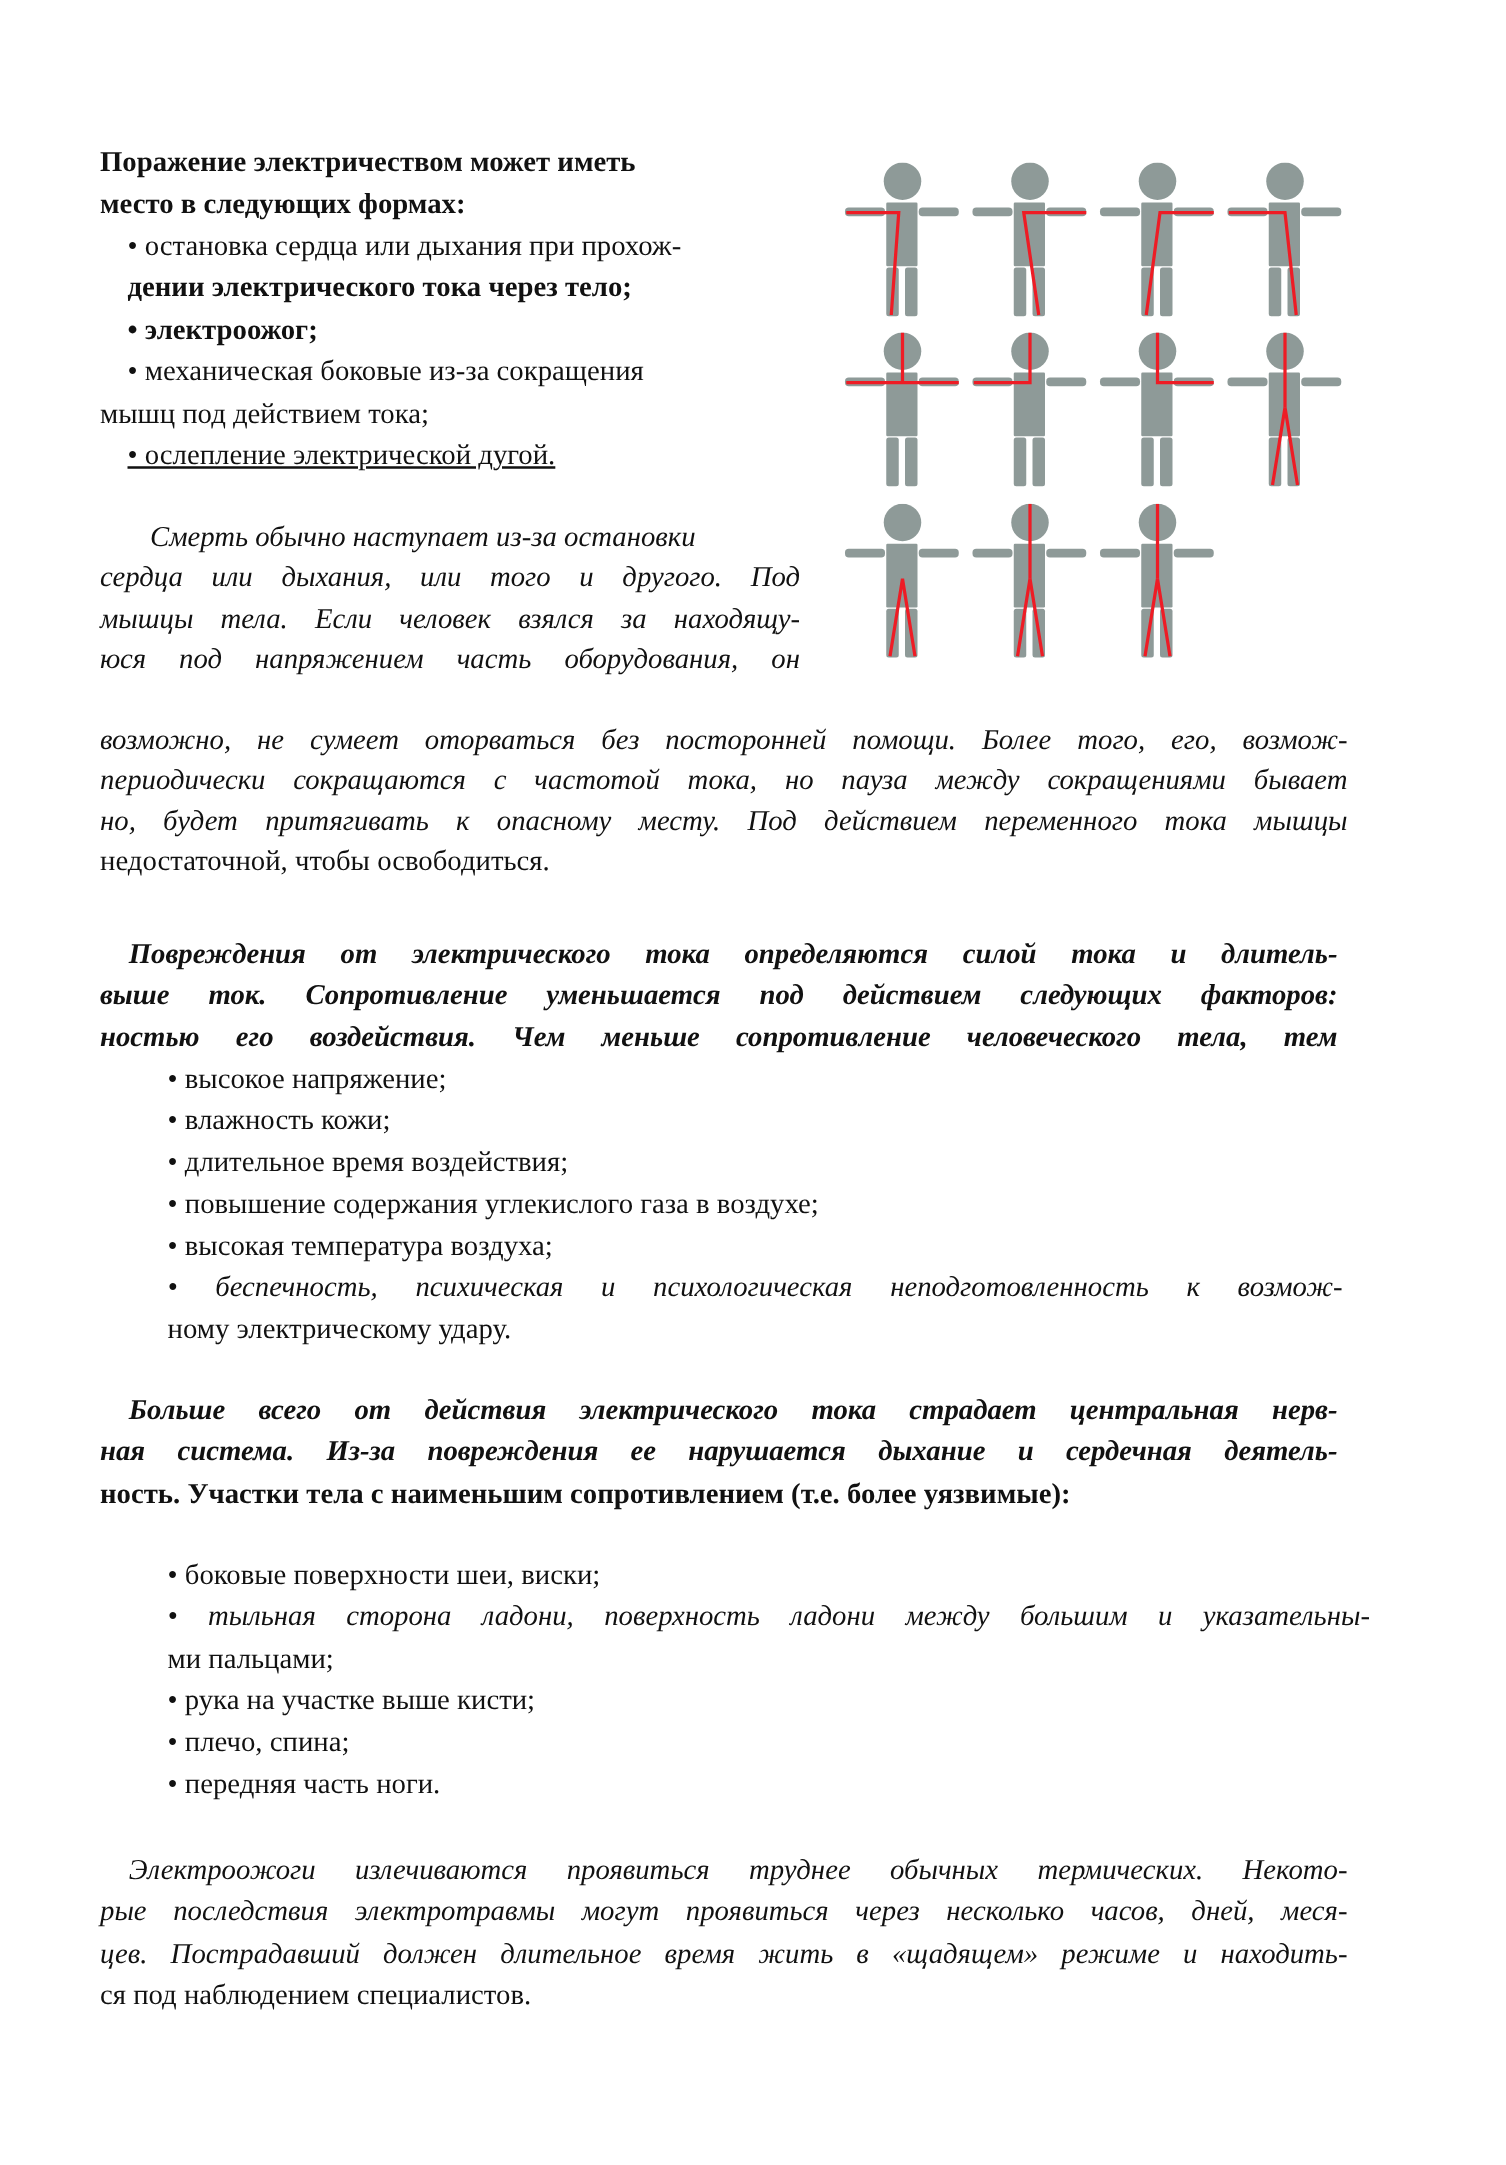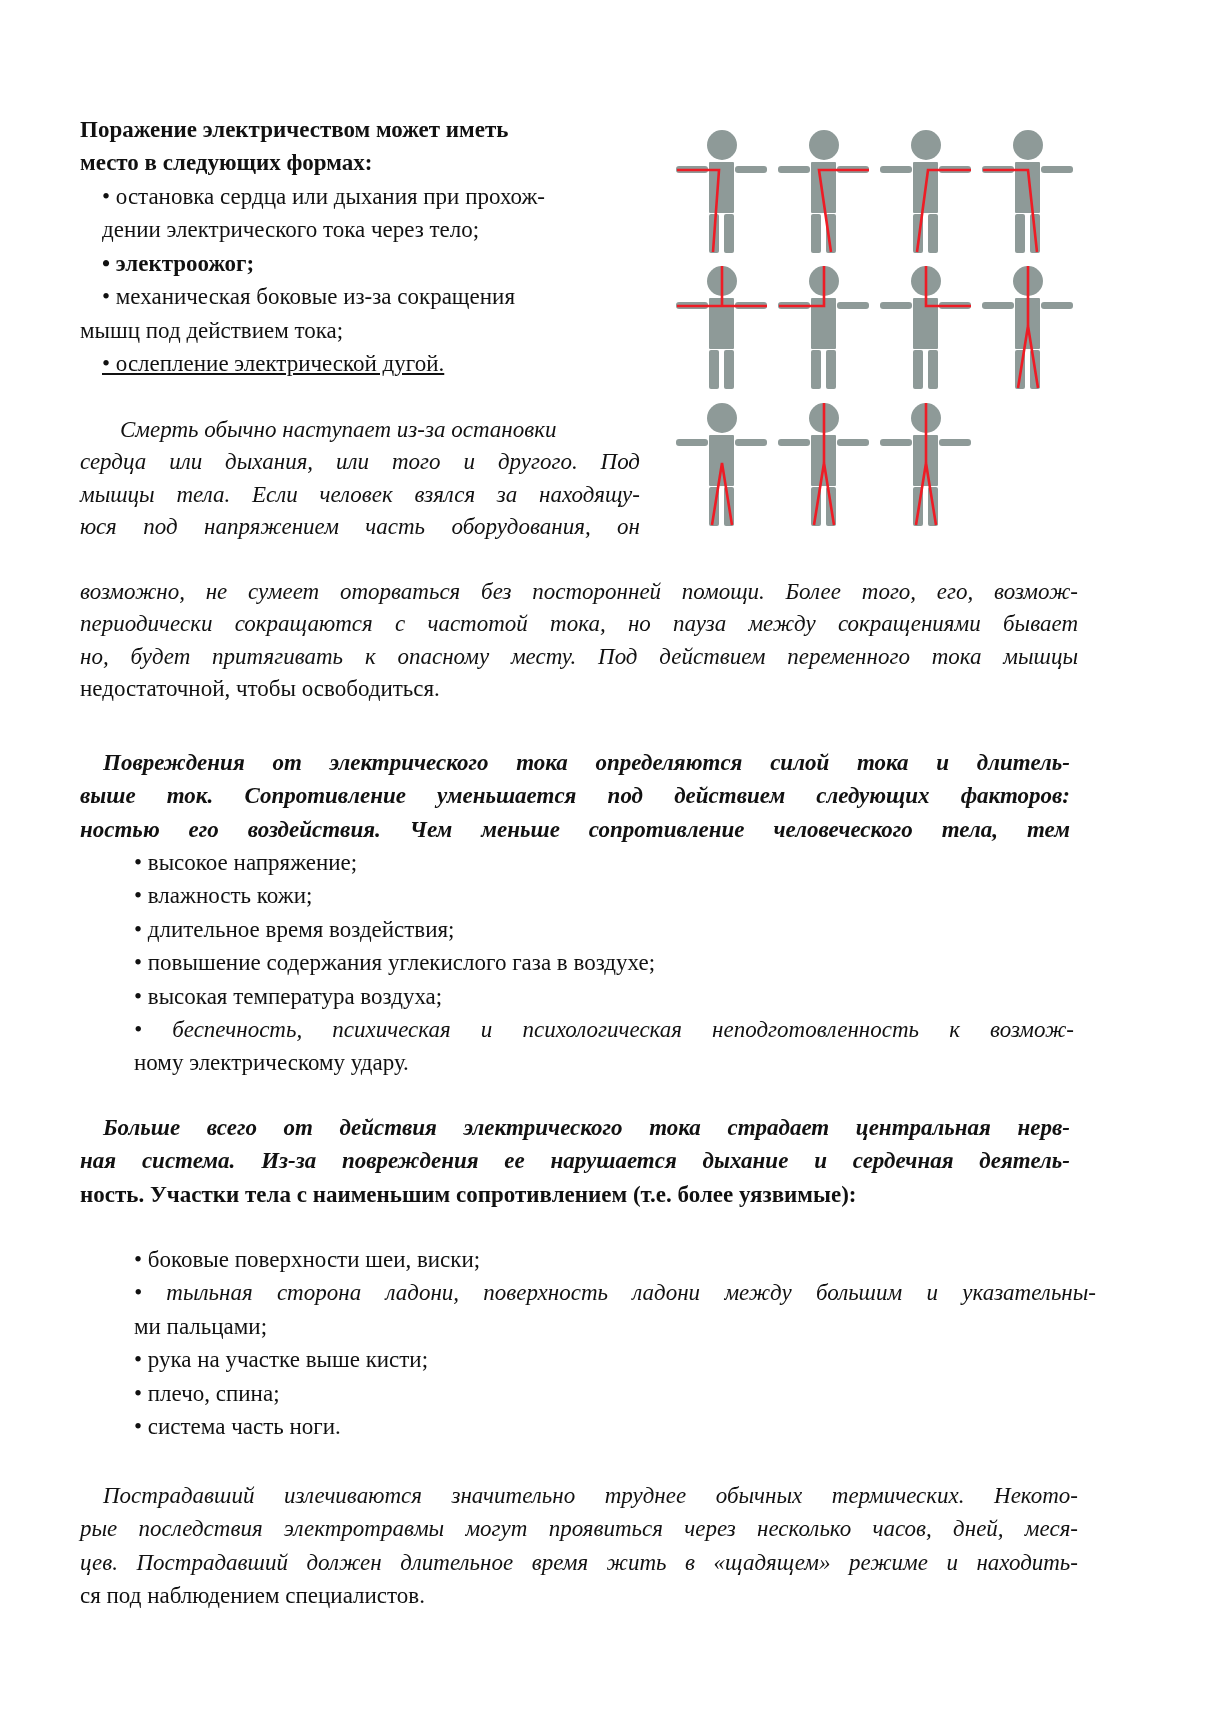--- a/index.html
+++ b/index.html
@@ -18,21 +18,21 @@
 <body>
 
 <div class="page">
 
   <div class="block bold" style="left:80px; top:113px; width:560px;">
     <span class="line">Поражение электричеством может иметь</span>
     <span class="line">место в следующих формах:</span>
   </div>
   <div class="block" style="left:80px; top:180px; width:570px;">
     <span class="line" style="padding-left:22px;">• остановка сердца или дыхания при прохож-</span>
-    <span class="line" style="padding-left:22px;">дении электрического тока через тело;</span>
+    <span class="line" style="padding-left:22px;font-weight:bold;">дении электрического тока через тело;</span>
     <span class="line" style="padding-left:22px;font-weight:bold;">•  электроожог;</span>
     <span class="line" style="padding-left:22px;">•  механическая боковые из-за сокращения</span>
     <span class="line">мышц под действием тока;</span>
     <span class="line" style="padding-left:22px;text-decoration:underline;">•  ослепление электрической дугой.</span>
   </div>
 
   <div class="block" style="left:80px; top:414px; width:560px; line-height:32.4px;">
     <span class="jline" style="padding-left:40px; text-align-last:left;">Смерть обычно наступает из-за остановки</span>
     <span class="jline">сердца  или дыхания, или того и другого. Под</span>
     <span class="jline">мышцы тела. Если человек взялся за находящу-</span>
@@ -64,25 +64,25 @@
     <span class="jline" style="padding-left:23px;">Больше всего от действия электрического тока страдает центральная нерв-</span>
     <span class="jline">ная система. Из-за повреждения ее нарушается дыхание и сердечная деятель-</span>
     <span class="line">ность. Участки тела с наименьшим сопротивлением (т.е. более  уязвимые):</span>
   </div>
   <div class="block" style="left:134px; top:1243px; width:962px;">
     <span class="line">• боковые поверхности шеи, виски;</span>
     <span class="jline">• тыльная сторона ладони, поверхность ладони между большим и указательны-</span>
     <span class="line">ми пальцами;</span>
     <span class="line">• рука на участке выше кисти;</span>
     <span class="line">• плечо, спина;</span>
-    <span class="line">• система часть ноги.</span>
+    <span class="line">• передняя часть ноги.</span>
   </div>
 
   <div class="block" style="left:80px; top:1479px; width:998px;">
-    <span class="jline" style="padding-left:23px;">Пострадавший излечиваются значительно труднее обычных термических. Некото-</span>
+    <span class="jline" style="padding-left:23px;">Электроожоги излечиваются проявиться труднее обычных термических. Некото-</span>
     <span class="jline">рые последствия электротравмы могут проявиться через несколько часов, дней, меся-</span>
     <span class="jline">цев. Пострадавший должен длительное время жить в «щадящем» режиме и находить-</span>
     <span class="line">ся под наблюдением специалистов.</span>
   </div>
 
   <div class="figs" id="figs">
       <div class="fig" style="left: 0px; top: 0px;">
         <svg width="100" height="125" viewBox="0 0 100 125">
           <circle cx="50" cy="15" r="15" fill="#8e9a98"></circle>
           <rect x="37" y="32" width="25" height="51" rx="1" fill="#8e9a98"></rect>

